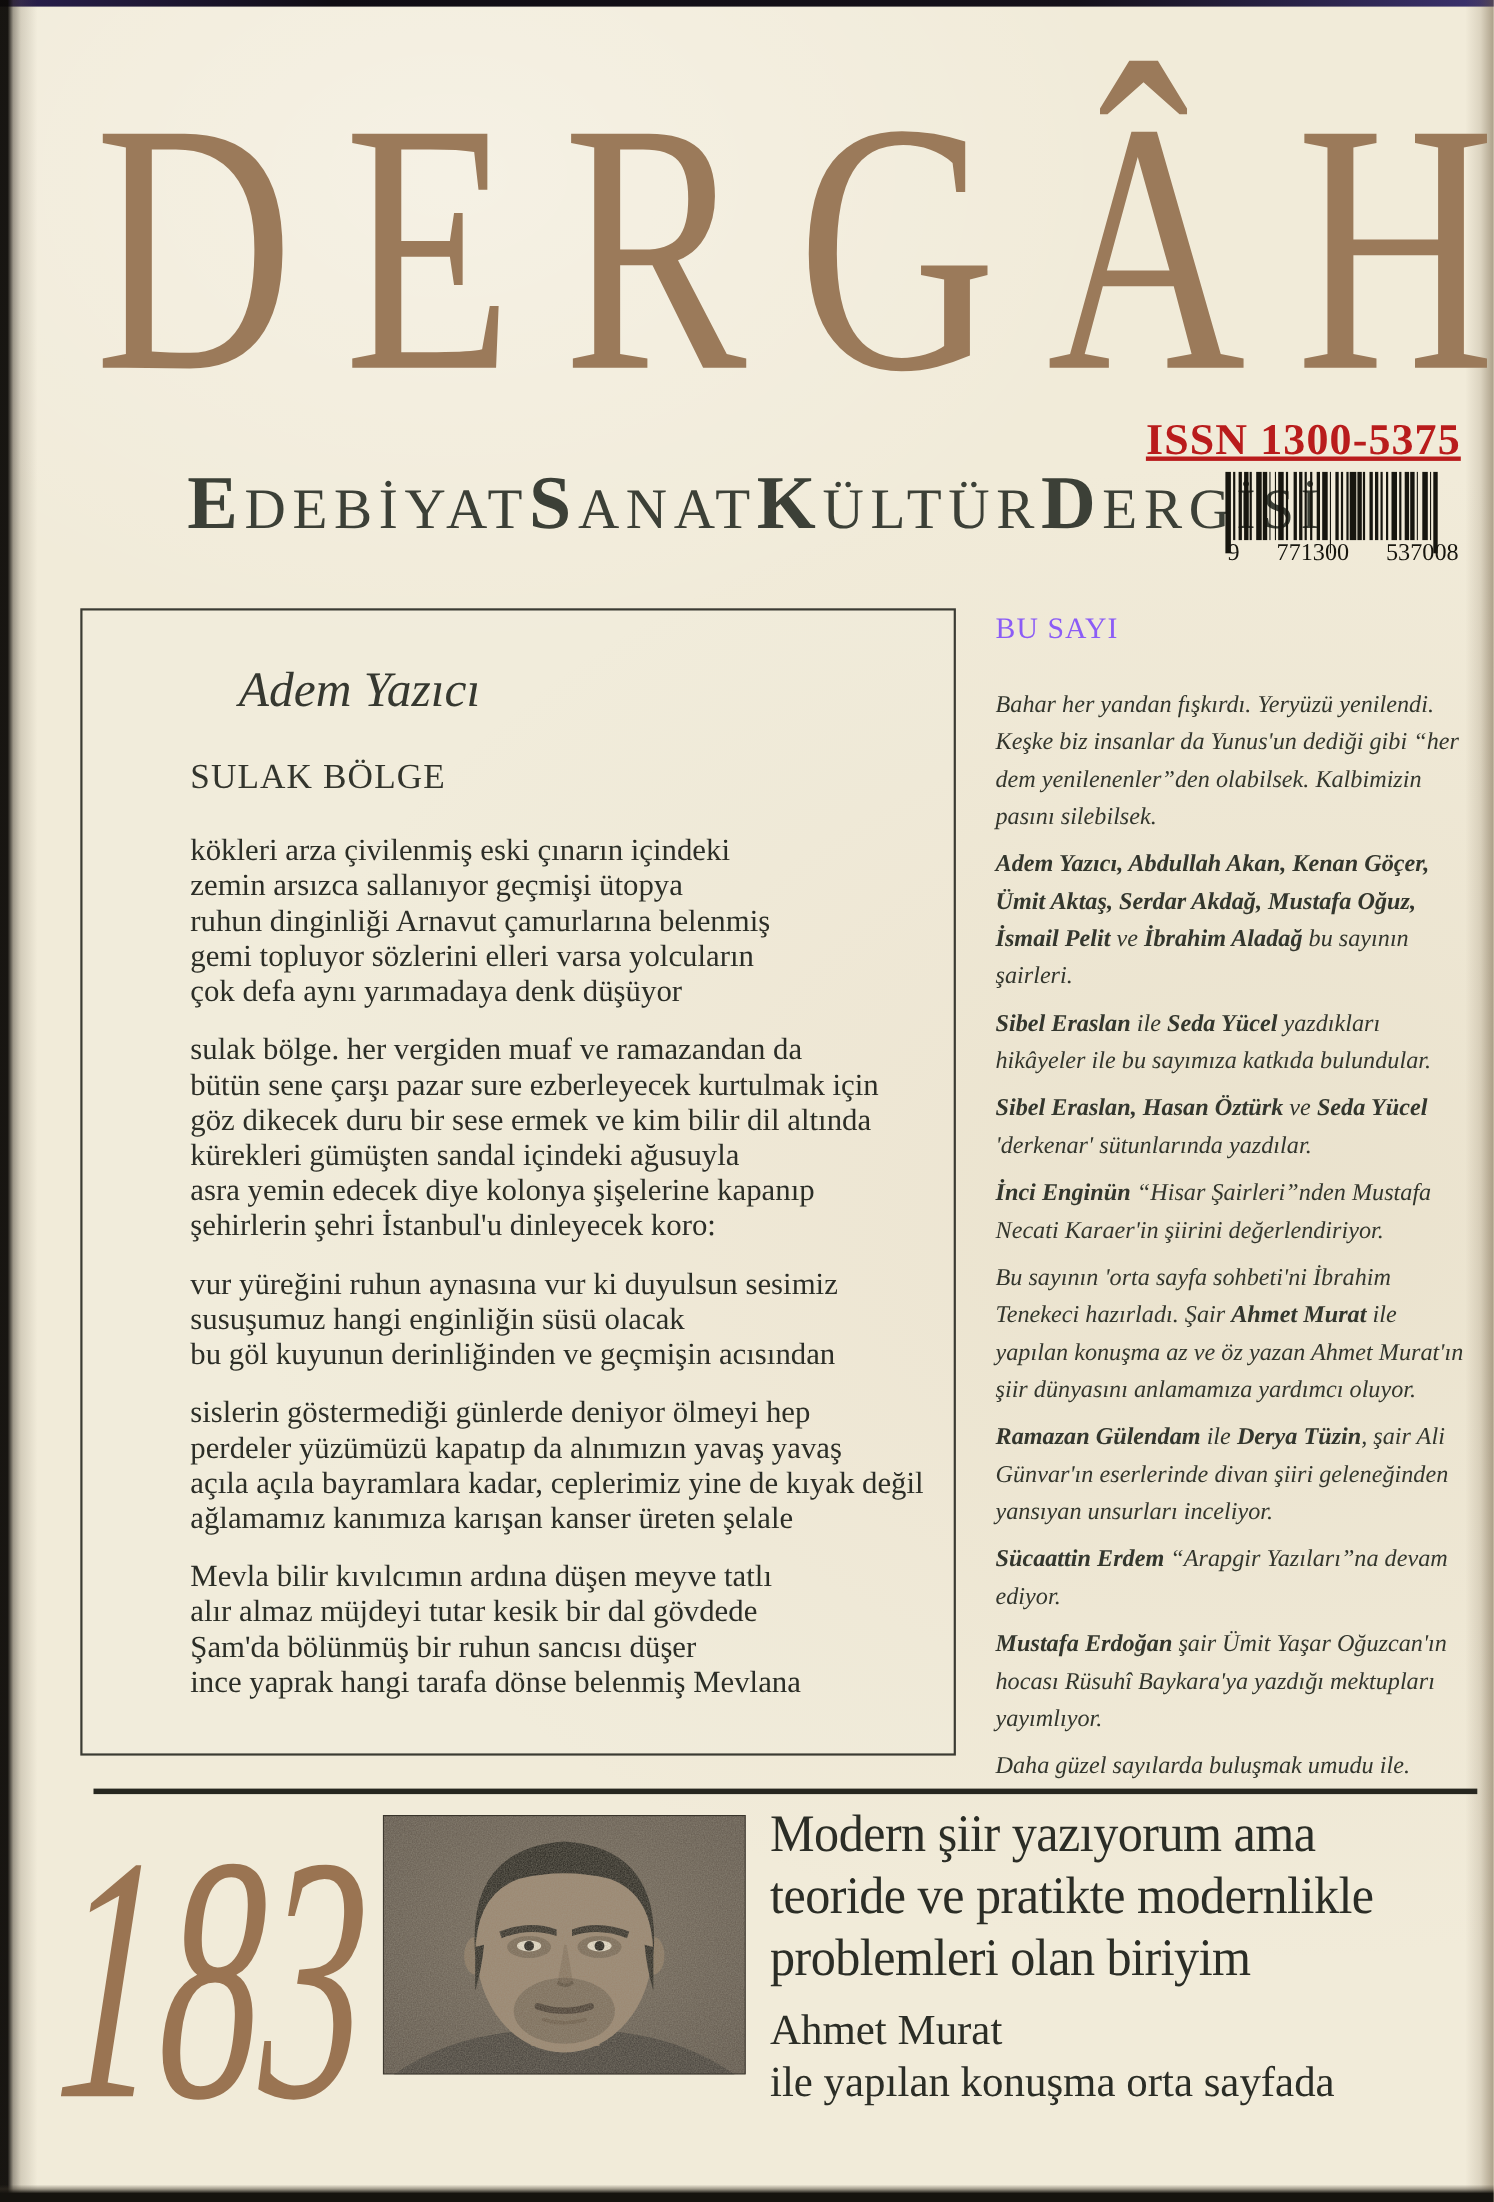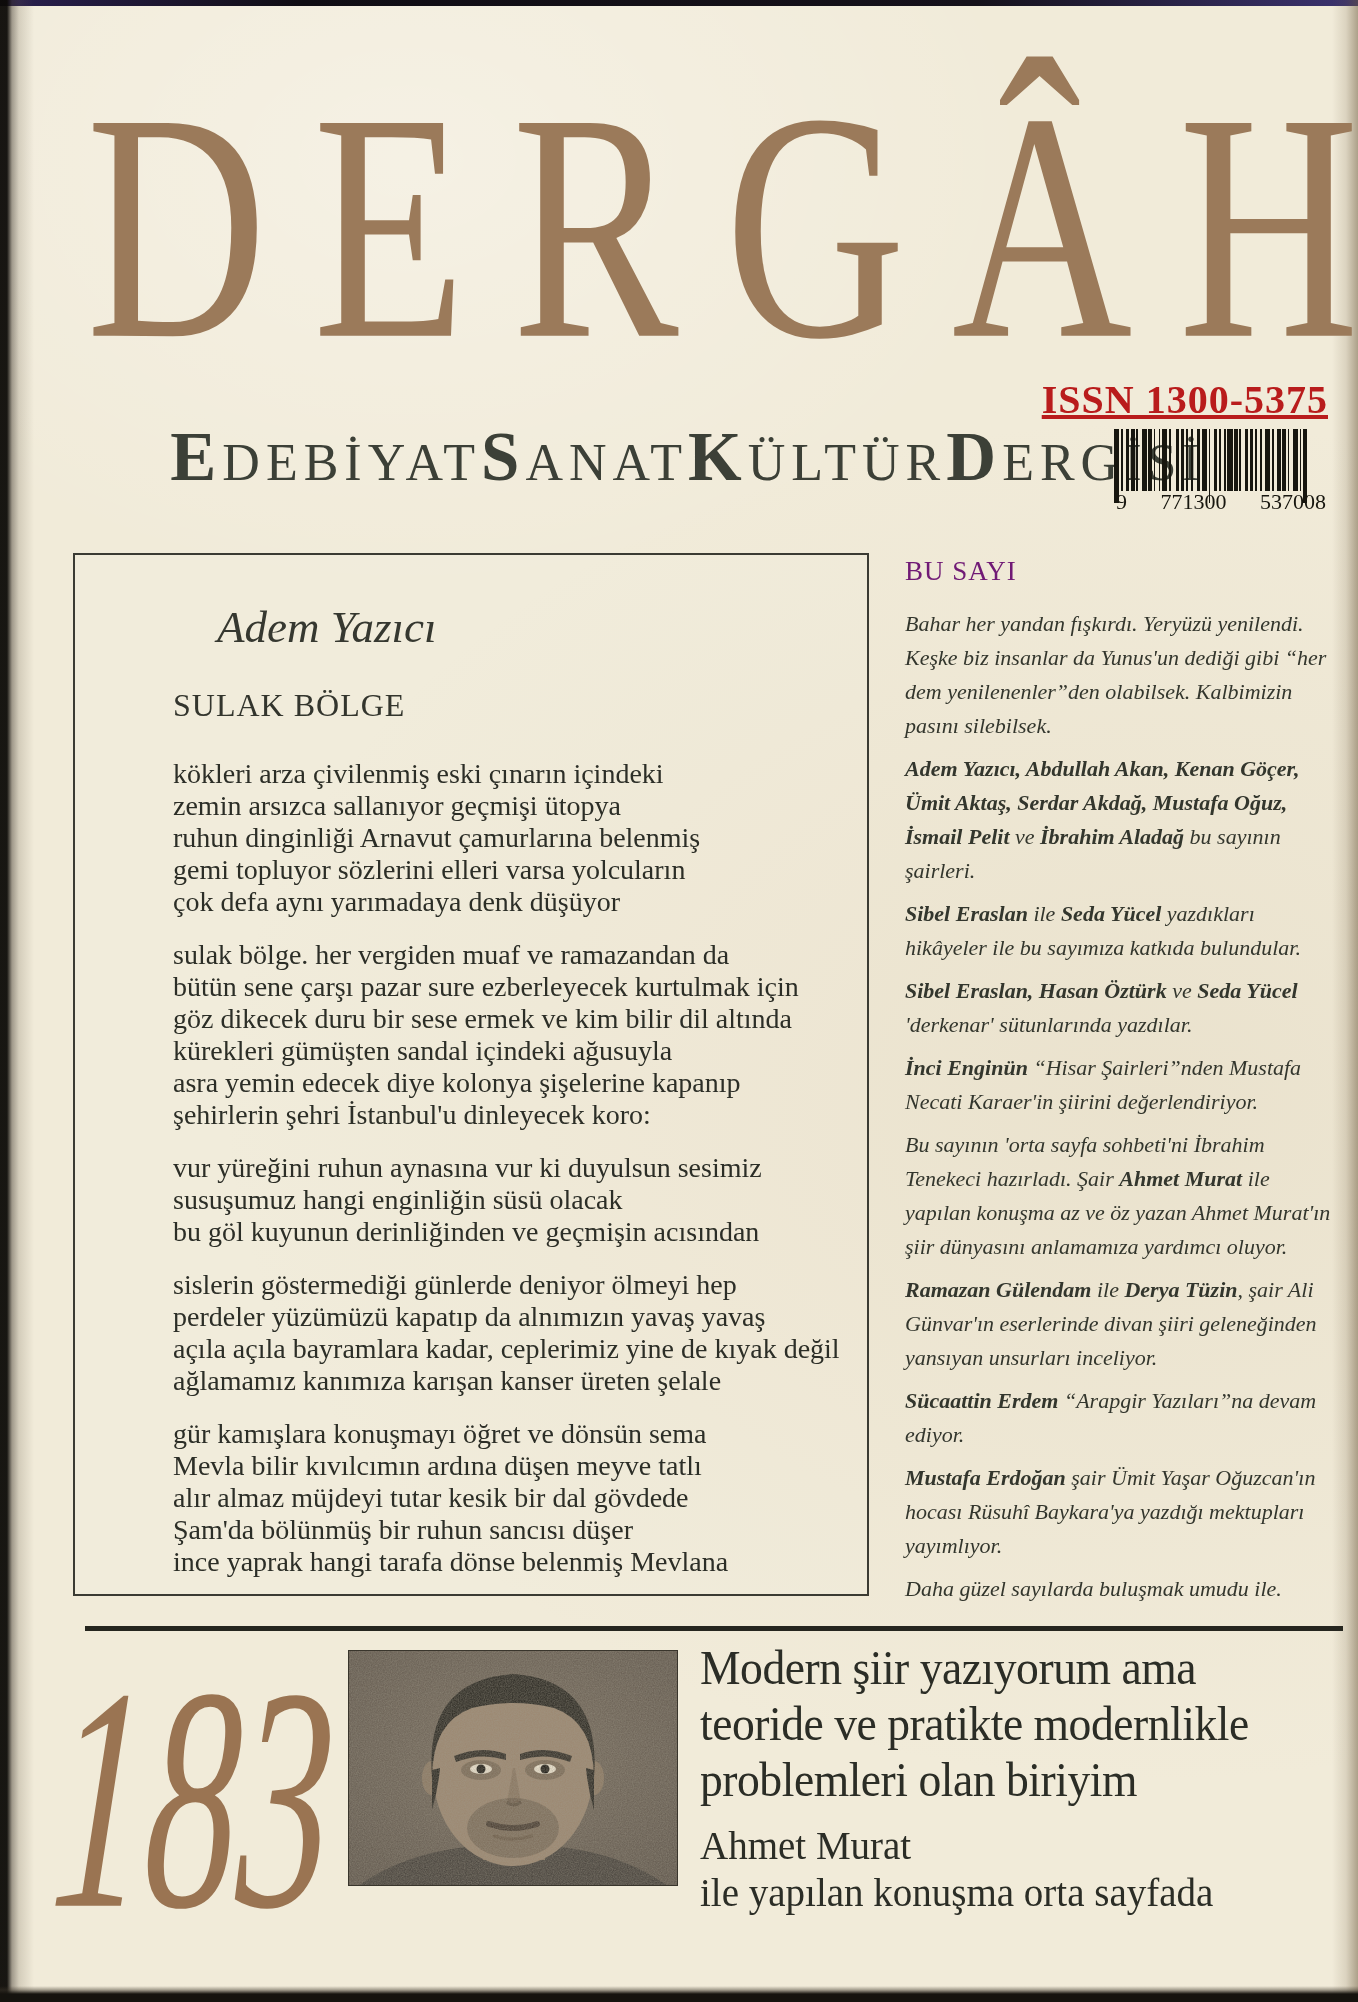--- a/index.html
+++ b/index.html
@@ -61,21 +61,21 @@
   }
   #poem-author{font-style:italic;font-size:45px;color:#363830;margin-left:44px;}
   #poem-title{font-size:32px;letter-spacing:1px;color:#33352d;margin-top:34px;}
   #poem-body{margin-top:34px;}
   .stanza{margin-top:21px;}
   .stanza:first-child{margin-top:0;}
   .poem-line{font-size:28px;line-height:32px;color:#2c2e27;white-space:nowrap;}
 
   
   #sidebar{left:905px;top:556px;width:430px;}
-  #sidebar-heading{font-size:27px;letter-spacing:1px;color:#701a75;margin-bottom:20px;}
+  #sidebar-heading{font-size:27px;letter-spacing:1px;color:#8b5cf6;margin-bottom:36px;}
   .sb-para{font-style:italic;font-size:22px;line-height:34px;color:#33362d;margin:0 0 9px 0;}
   .sb-bold{font-weight:bold;}
 
   
   #footer-rule{left:85px;top:1626px;width:1258px;height:5px;background:#26261f;}
   #issue-number{
     left:62px;top:1646px;color:#9a7452;
     font-size:300px;line-height:288px;font-style:italic;
     transform:scale(0.62,1.06) skewX(-5deg);transform-origin:0 0;
     white-space:nowrap;
@@ -207,21 +207,20 @@
         <div class="poem-line">susuşumuz hangi enginliğin süsü olacak</div>
         <div class="poem-line">bu göl kuyunun derinliğinden ve geçmişin acısından</div>
       </div>
       <div class="stanza">
         <div class="poem-line">sislerin göstermediği günlerde deniyor ölmeyi hep</div>
         <div class="poem-line">perdeler yüzümüzü kapatıp da alnımızın yavaş yavaş</div>
         <div class="poem-line">açıla açıla bayramlara kadar, ceplerimiz yine de kıyak değil</div>
         <div class="poem-line">ağlamamız kanımıza karışan kanser üreten şelale</div>
       </div>
       <div class="stanza">
-        <div class="poem-line">gür kamışlara konuşmayı öğret ve dönsün sema</div>
         <div class="poem-line">Mevla bilir kıvılcımın ardına düşen meyve tatlı</div>
         <div class="poem-line">alır almaz müjdeyi tutar kesik bir dal gövdede</div>
         <div class="poem-line">Şam'da bölünmüş bir ruhun sancısı düşer</div>
         <div class="poem-line">ince yaprak hangi tarafa dönse belenmiş Mevlana</div>
       </div>
     </div>
 </div>
 
 <div class="abs" id="sidebar">
   <div id="sidebar-heading">BU SAYI</div>

